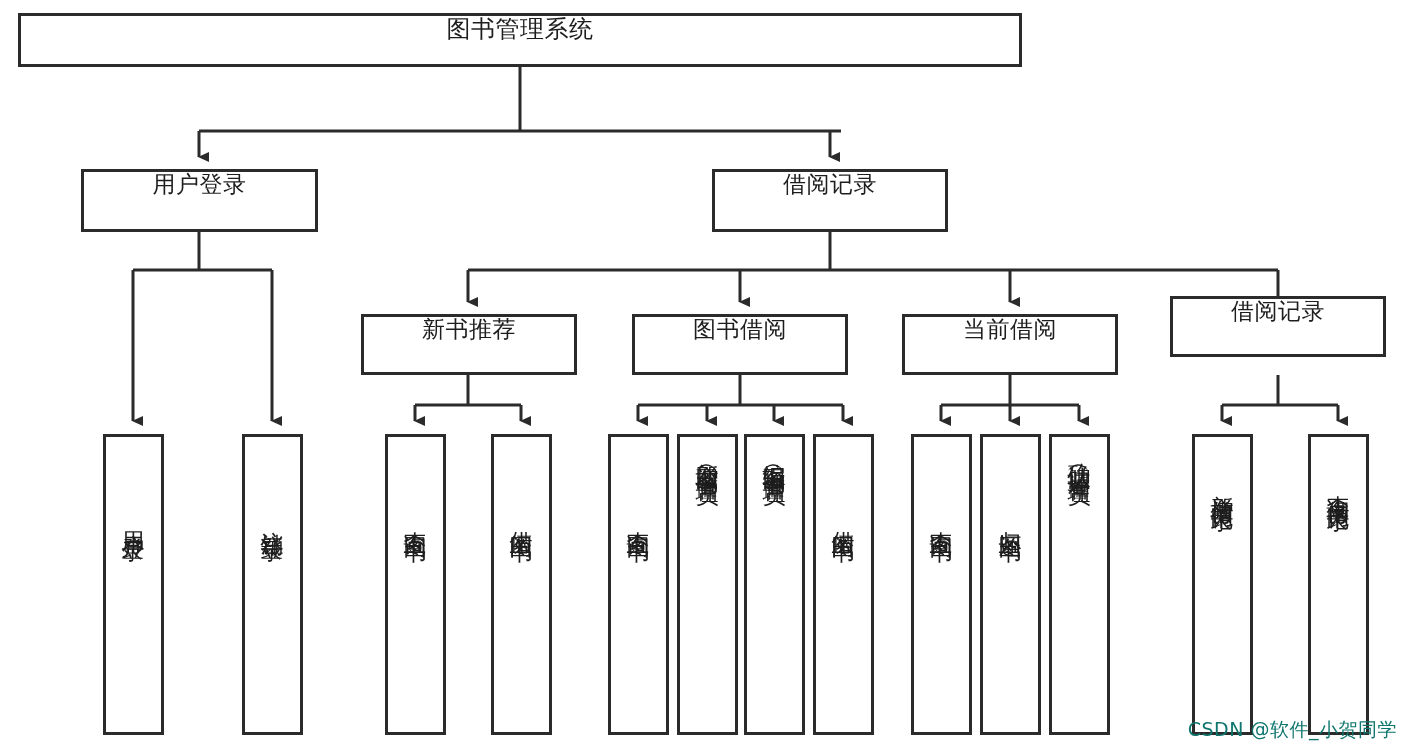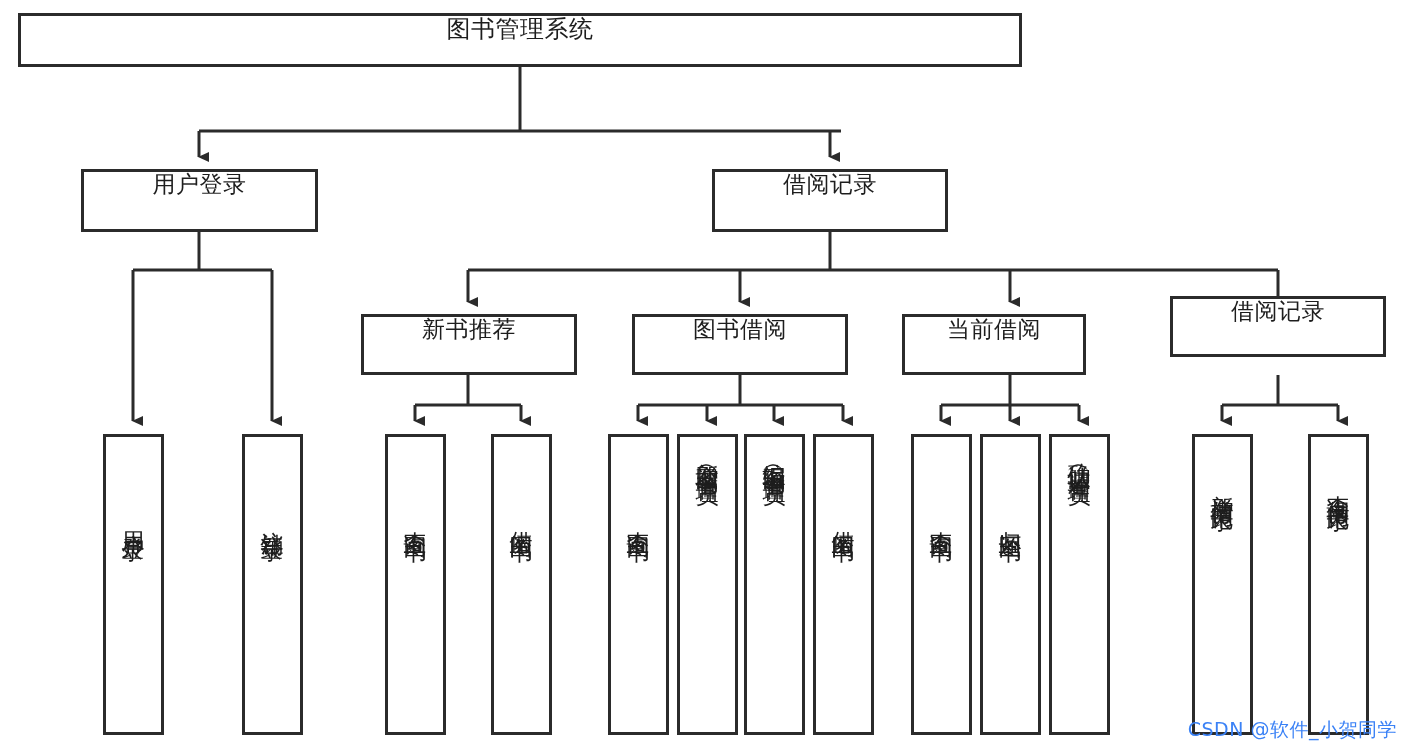--- a/index.html
+++ b/index.html
@@ -52,21 +52,21 @@
     padding-top: 12px;
   }
   .root-box .node-label-h {
     font-size: 24px;
   }
   #watermark {
     position: absolute;
     right: 8px;
     bottom: 4px;
     font-size: 19px;
-    color: #3b82f6;
+    color: #0f766e;
     white-space: nowrap;
     pointer-events: none;
     letter-spacing: 0.5px;
   }
 </style>
 </head>
 <body>
 
 <div id="diagram">
 
@@ -130,21 +130,21 @@
   <div class="node-box" style="left:712px;top:169px;width:236px;height:63px;">
     <span class="node-label-h">借阅记录</span>
   </div>
 
   <div class="node-box" style="left:632px;top:314px;width:216px;height:61px;">
     <span class="node-label-h">图书借阅</span>
   </div>
   <div class="node-box" style="left:361px;top:314px;width:216px;height:61px;">
     <span class="node-label-h">新书推荐</span>
   </div>
-  <div class="node-box" style="left:902px;top:314px;width:184px;height:61px;">
+  <div class="node-box" style="left:902px;top:314px;width:216px;height:61px;">
     <span class="node-label-h">当前借阅</span>
   </div>
   <div class="node-box" style="left:1170px;top:296px;width:216px;height:61px;">
     <span class="node-label-h">借阅记录</span>
   </div>
 
   <div class="node-box leaf-box" style="left:103px;top:434px;width:61px;height:301px;padding-top:76px;">
     <span class="node-label-v">用户登录</span>
   </div>
   <div class="node-box leaf-box" style="left:242px;top:434px;width:61px;height:301px;padding-top:76px;">

